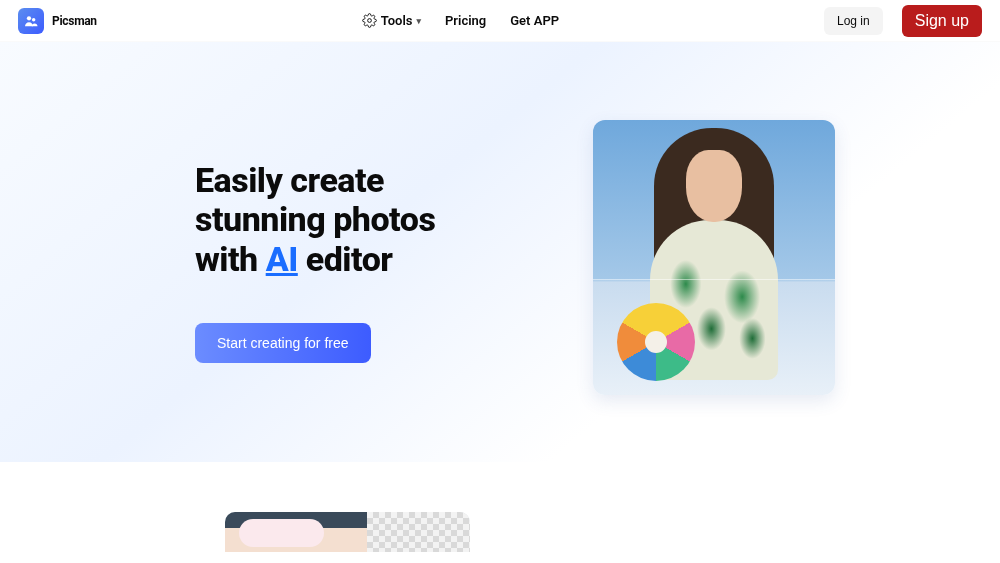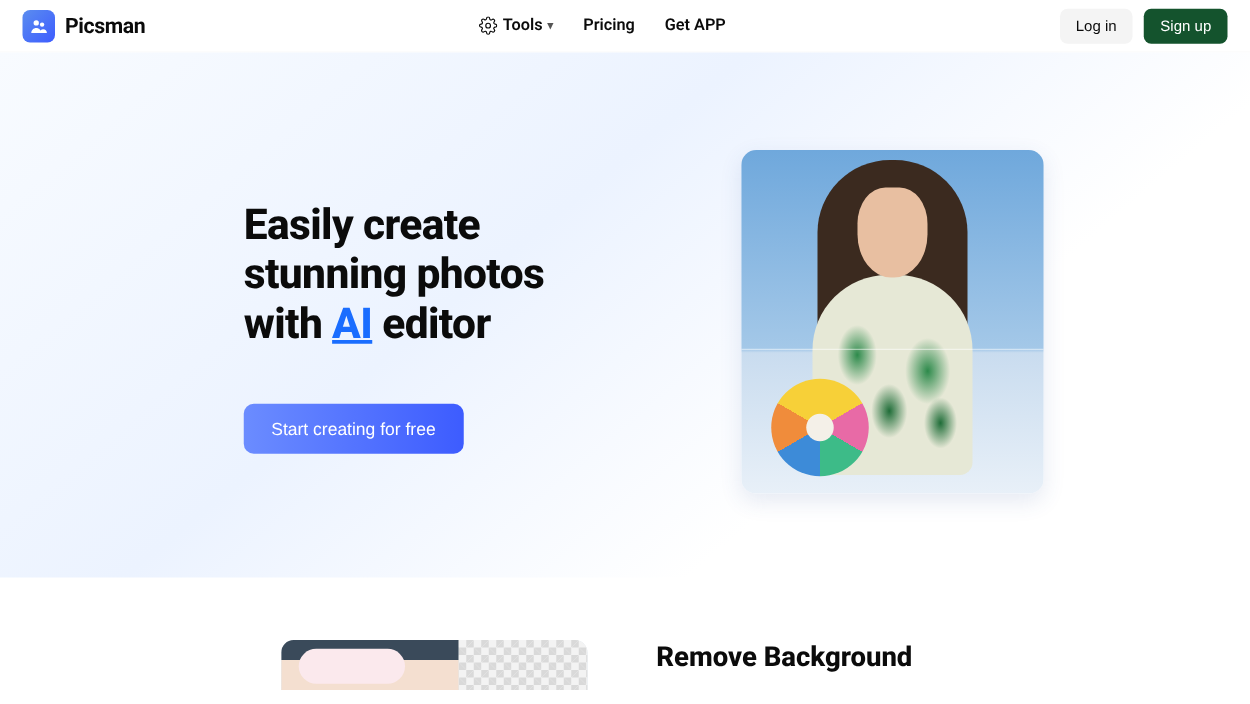--- a/index.html
+++ b/index.html
@@ -36,21 +36,21 @@
       display: flex;
       align-items: center;
       justify-content: center;
     }
     .logo-icon svg {
       width: 16px;
       height: 16px;
       fill: #fff;
     }
     .logo-text {
-      font-size: 17px;
+      font-size: 12px;
       font-weight: 700;
       color: #0b0b0b;
       letter-spacing: -0.3px;
     }
     .nav-center {
       display: flex;
       align-items: center;
       gap: 24px;
     }
     .nav-item {
@@ -69,37 +69,37 @@
       fill: none;
       stroke-width: 1.5;
     }
     .chev {
       font-size: 9px;
       color: #555;
     }
     .nav-right {
       display: flex;
       align-items: center;
-      gap: 9px;
+      gap: 19px;
     }
     .btn-login {
       font-size: 12px;
       font-weight: 500;
       color: #0b0b0b;
       background: #f4f4f4;
       border: none;
       padding: 7px 13px;
       border-radius: 6px;
       cursor: pointer;
     }
     .btn-signup {
-      font-size: 12px;
+      font-size: 16px;
       font-weight: 500;
       color: #ffffff;
-      background: #14532d;
+      background: #b91c1c;
       border: none;
       padding: 7px 13px;
       border-radius: 6px;
       cursor: pointer;
     }
     .hero {
       background: linear-gradient(140deg, #f8fbff 0%, #ecf3ff 40%, #ffffff 70%);
       height: 420px;
       display: flex;
       align-items: center;
@@ -351,16 +351,13 @@
   </div>
 </section>
 
 <section class="section2">
   <div class="section2-image">
     <div class="arm">
         <div class="sleeve"></div>
       </div>
     <div class="checker"></div>
   </div>
-  <div class="section2-right">
-    <h2 class="section2-title">Remove Background</h2>
-  </div>
 </section>
 
 </body></html>

